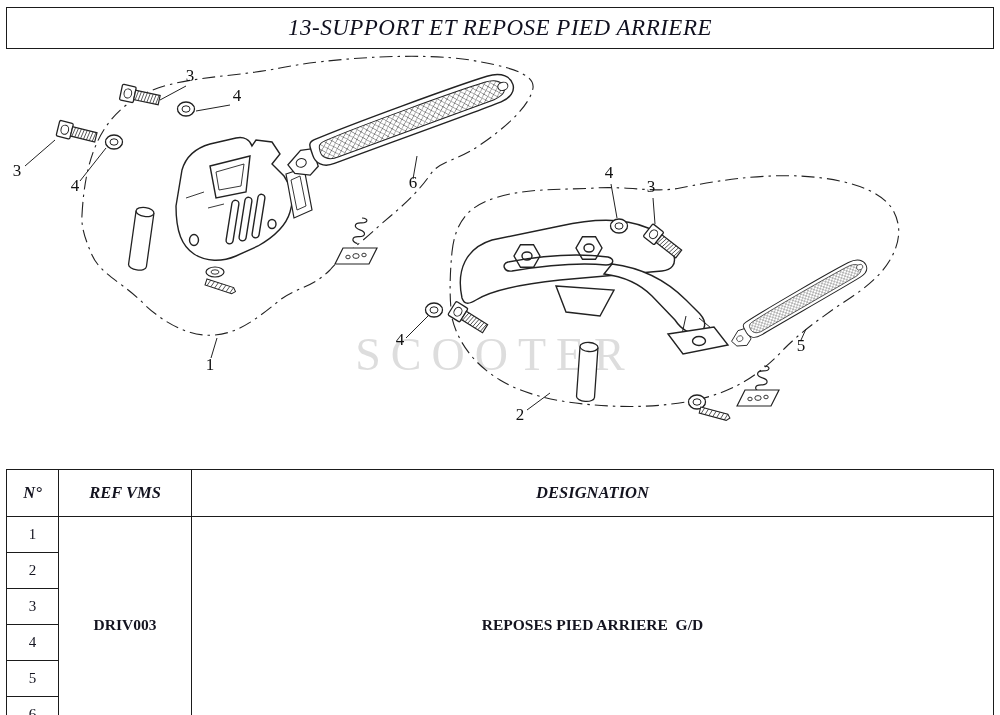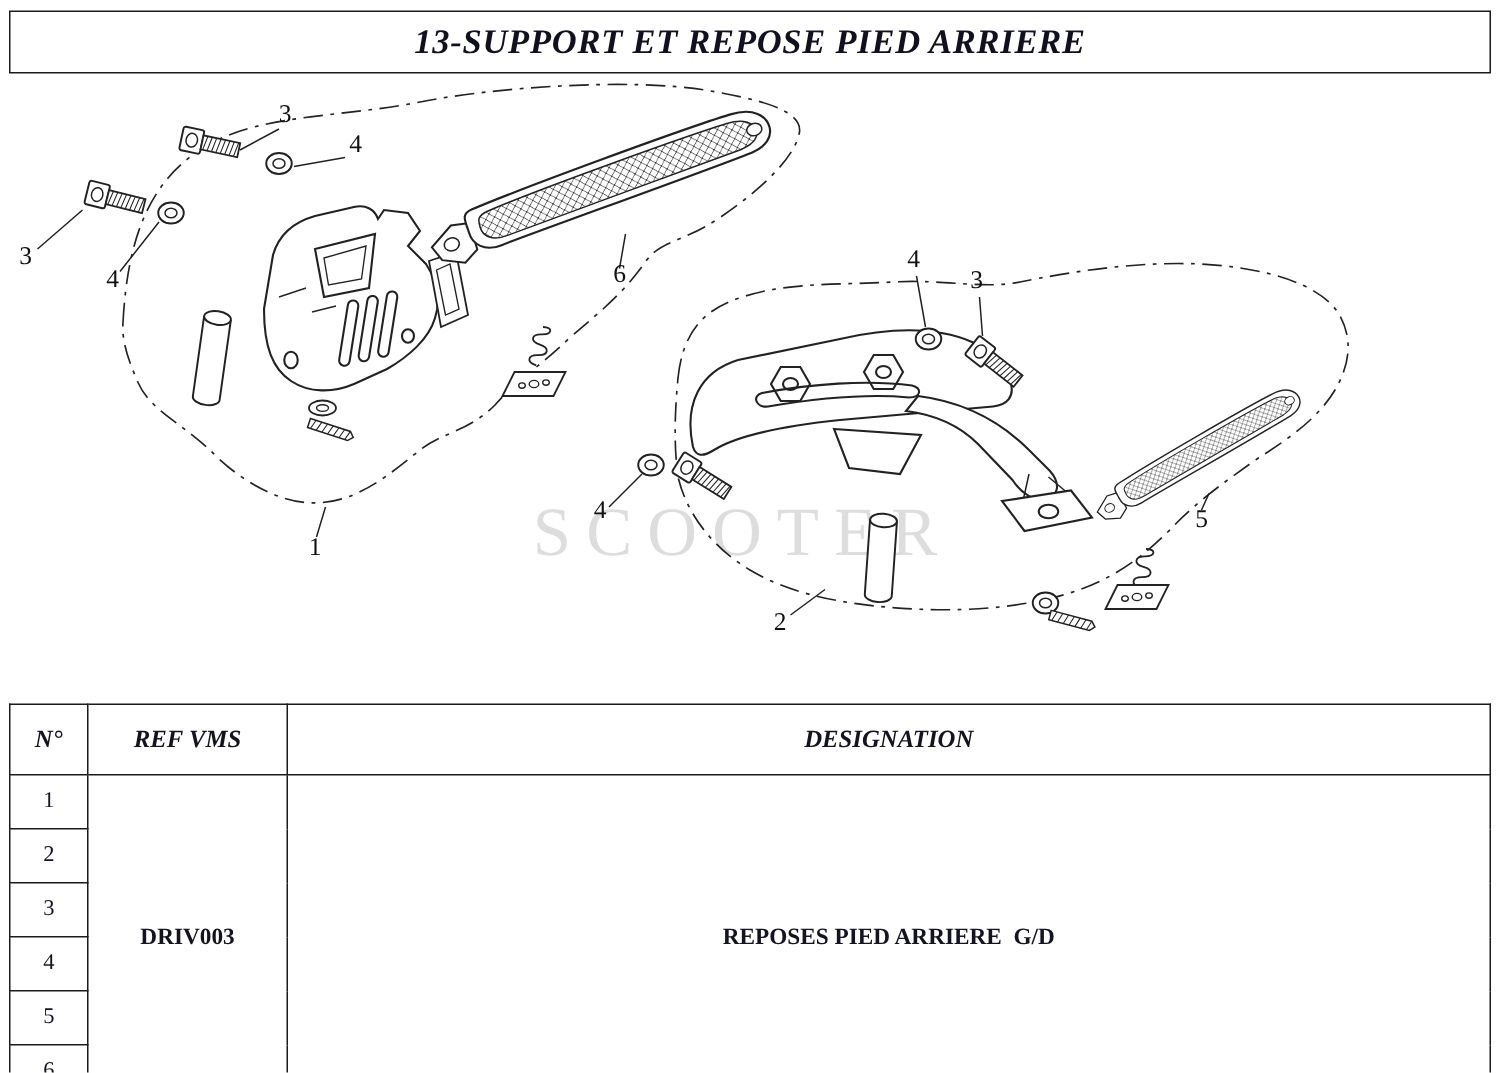--- a/index.html
+++ b/index.html
@@ -3,21 +3,21 @@
 <meta charset="utf-8">
 <style>
   html,body{margin:0;padding:0;width:1000px;height:715px;overflow:hidden;background:#fff;}
   body{font-family:"Liberation Serif",serif;color:#141420;position:relative;}
   .title-box{
     position:absolute;left:6px;right:6px;top:7px;height:40px;
     border:1.6px solid #1b1b1b;
     display:flex;align-items:center;justify-content:center;background:#fff;
   }
   .title-box h1{
-    margin:0;font-size:23px;font-weight:bold;font-style:italic;
+    margin:0;font-size:23px;font-weight:normal;font-style:italic;
     letter-spacing:.5px;color:#10101f;font-family:"Liberation Serif",serif;
   }
   .diagram-area{position:absolute;top:48px;left:0;width:1000px;height:421px;}
   svg text{font-family:"Liberation Serif",serif;}
   .callout{font-size:17px;fill:#111;}
   .dashdot{fill:none;stroke:#222;stroke-width:1.1;stroke-dasharray:13 5 2.5 5;}
   .ln{stroke:#222;fill:none;stroke-width:1;}
   .parts-table{
     position:absolute;top:469px;left:6px;width:988px;
     border-collapse:collapse;table-layout:fixed;background:#fff;

